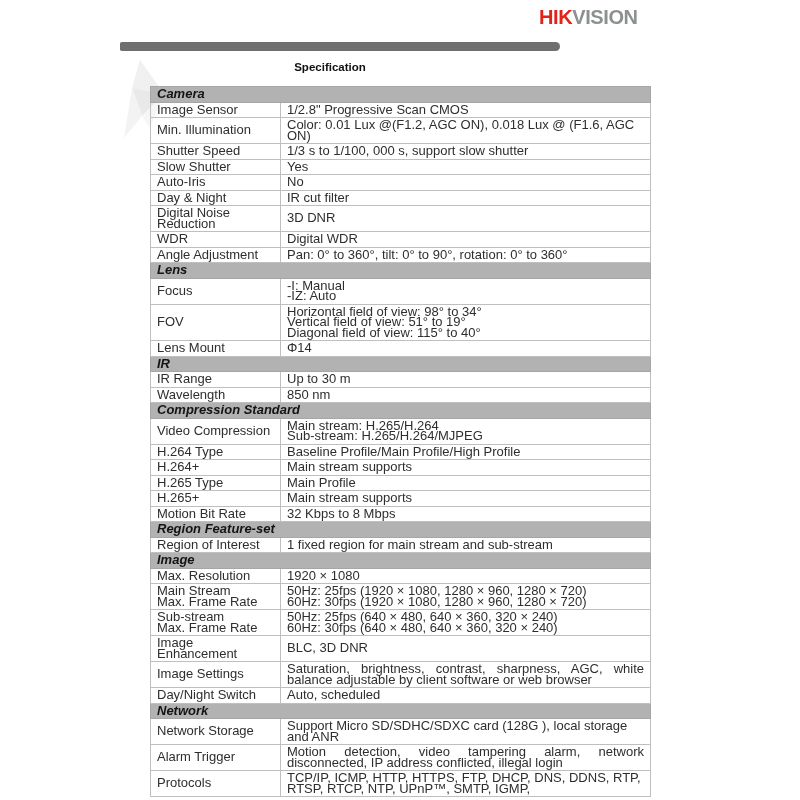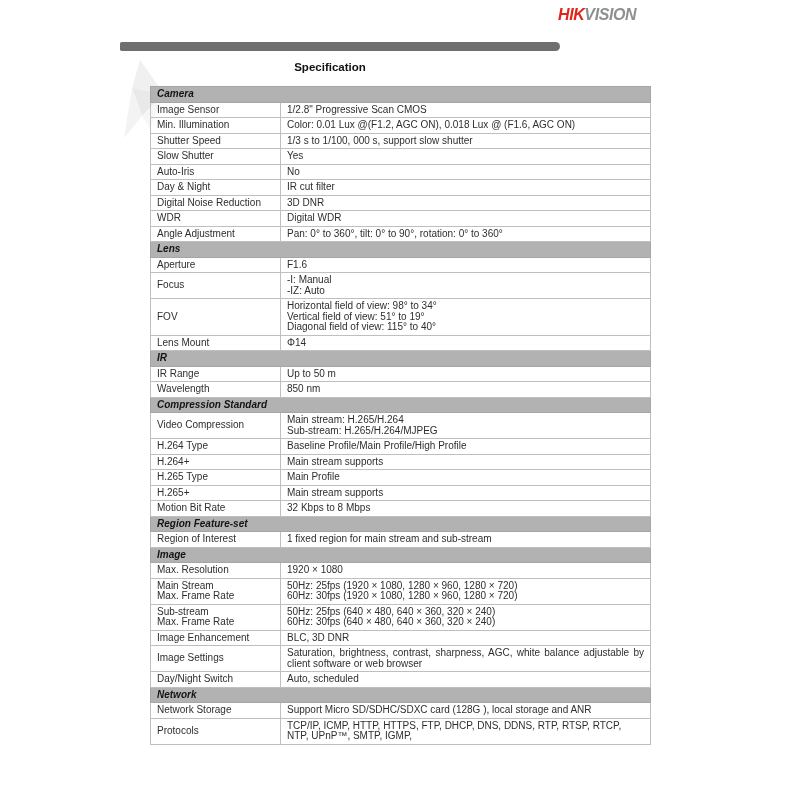--- a/index.html
+++ b/index.html
@@ -4,43 +4,43 @@
 <style>
   html, body { margin: 0; padding: 0; }
   body {
     width: 800px; height: 800px; background: #ffffff;
     font-family: "Liberation Sans", sans-serif;
     -webkit-font-smoothing: antialiased;
   }
   .page { position: relative; width: 800px; height: 800px; overflow: hidden; background: #fff; }
 
   .logo {
-    position: absolute; left: 558px; top: 6px;
-    font-style: italic; font-size: 16px; letter-spacing: -0.4px;
+    position: absolute; left: 539px; top: 6px;
+    font-size: 20px; letter-spacing: -0.4px;
     white-space: nowrap; user-select: none;
   }
   .logo .hik { color: var(--brand-red, #e2231a); font-weight: 800; }
   .logo .vision { color: var(--logo-gray, #8d9091); font-weight: 600; }
 
   .topbar {
     position: absolute; left: 120px; top: 42px; width: 440px; height: 9px;
     background: var(--bar-gray, #6f6f6f); border-radius: 2px 5px 5px 2px;
   }
 
   .watermark { position: absolute; left: 110px; top: 58px; }
 
   .title {
     position: absolute; left: 0; top: 61px; width: 660px; margin: 0;
     text-align: center; font-size: 11.5px; font-weight: bold; color: #111;
   }
 
   table.spec {
     position: absolute; left: 150px; top: 86px; width: 501px;
     border-collapse: collapse; table-layout: fixed;
-    font-size: 10px; color: var(--text, #2e2e2e);
+    font-size: 13px; color: var(--text, #2e2e2e);
   }
   table.spec td {
     border: 1px solid var(--border, #bfbfbf);
     padding: 2px 6px; line-height: 10.5px; vertical-align: middle;
     overflow: hidden;
   }
   tr.section td {
     background: var(--section-header-bg, #b2b2b2);
     font-weight: bold; font-style: italic; color: #141414;
     border-color: #a6a6a6;
@@ -146,28 +146,20 @@
           </td>
           <td class="value">
             <div>Pan: 0° to 360°, tilt: 0° to 90°, rotation: 0° to 360°</div>
           </td>
         </tr>
         <tr class="section">
           <td colspan="2">Lens</td>
         </tr>
         <tr>
           <td class="label">
-            <div>Aperture</div>
-          </td>
-          <td class="value">
-            <div>F1.6</div>
-          </td>
-        </tr>
-        <tr>
-          <td class="label">
             <div>Focus</div>
           </td>
           <td class="value">
             <div>-I: Manual</div>
             <div>-IZ: Auto</div>
           </td>
         </tr>
         <tr>
           <td class="label">
             <div>FOV</div>
@@ -187,21 +179,21 @@
           </td>
         </tr>
         <tr class="section">
           <td colspan="2">IR</td>
         </tr>
         <tr>
           <td class="label">
             <div>IR Range</div>
           </td>
           <td class="value">
-            <div>Up to 50 m</div>
+            <div>Up to 30 m</div>
           </td>
         </tr>
         <tr>
           <td class="label">
             <div>Wavelength</div>
           </td>
           <td class="value">
             <div>850 nm</div>
           </td>
         </tr>
@@ -329,20 +321,28 @@
         <tr>
           <td class="label">
             <div>Network Storage</div>
           </td>
           <td class="value">
             <div>Support Micro SD/SDHC/SDXC card (128G ), local storage and ANR</div>
           </td>
         </tr>
         <tr>
           <td class="label">
+            <div>Alarm Trigger</div>
+          </td>
+          <td class="value justify">
+            <div>Motion detection, video tampering alarm, network disconnected, IP address conflicted, illegal login</div>
+          </td>
+        </tr>
+        <tr>
+          <td class="label">
             <div>Protocols</div>
           </td>
           <td class="value">
             <div>TCP/IP, ICMP, HTTP, HTTPS, FTP, DHCP, DNS, DDNS, RTP, RTSP, RTCP, NTP, UPnP™, SMTP, IGMP,</div>
           </td>
         </tr>
       </tbody>
   </table>
 
 </div>

